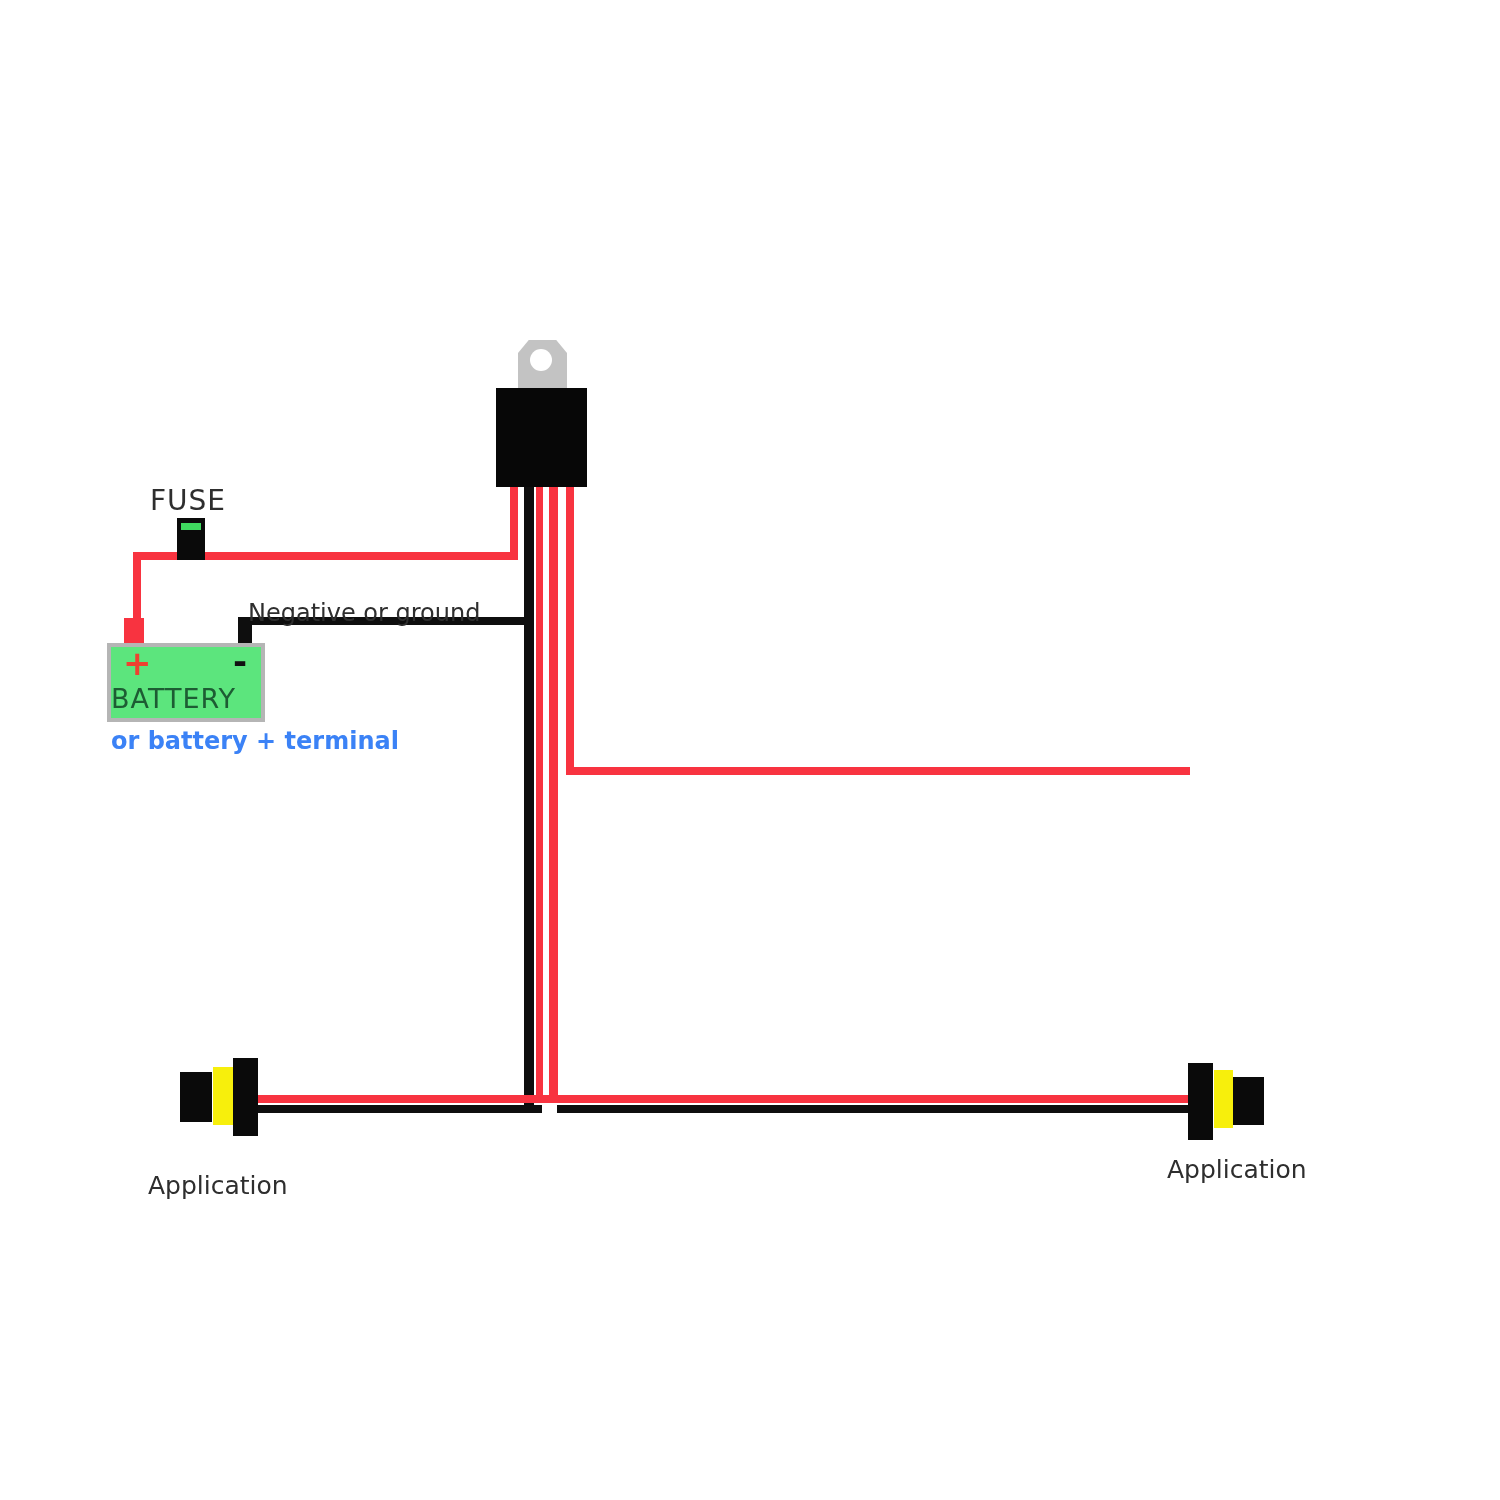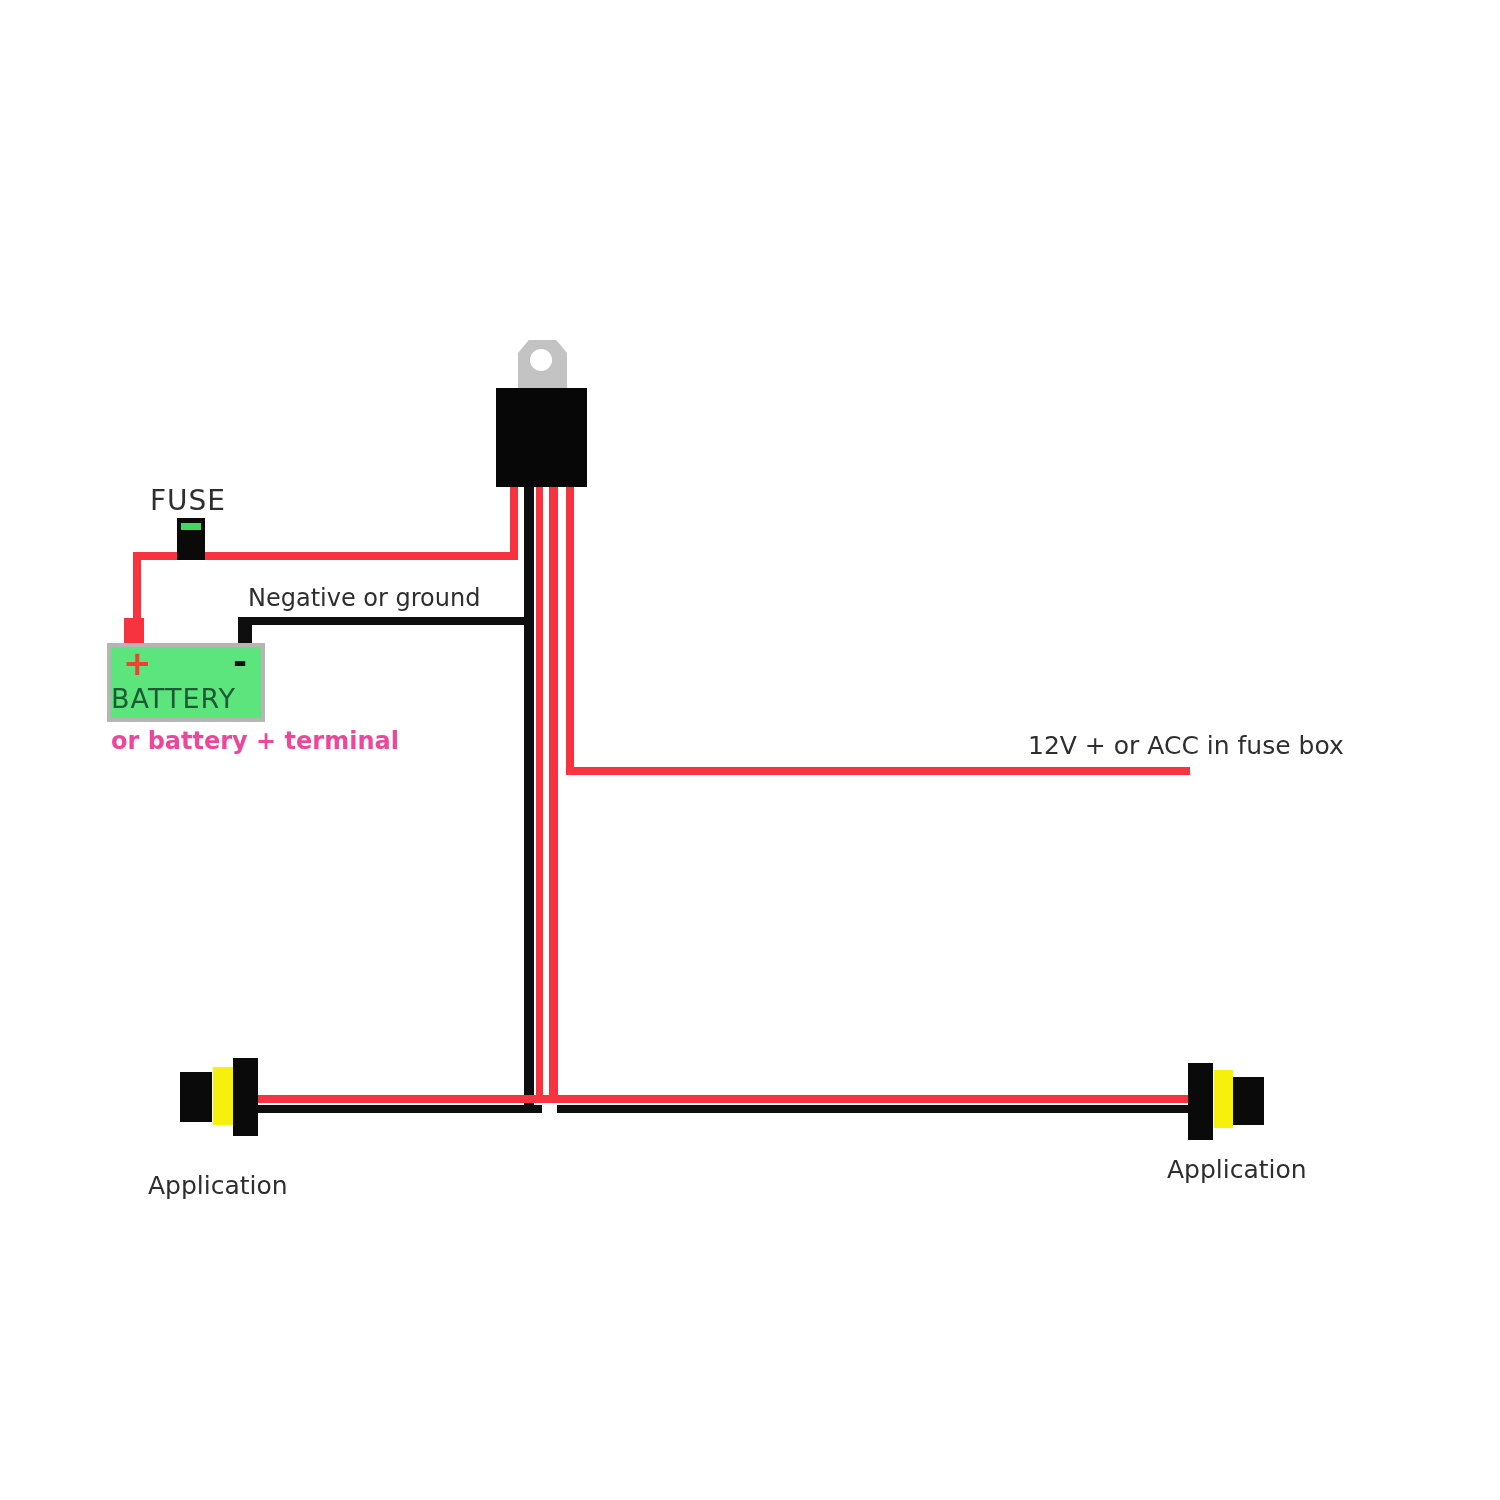--- a/index.html
+++ b/index.html
@@ -38,35 +38,34 @@
   <div class="rw" style="left:133px;top:552px;width:8px;height:70px;"></div>
   <div class="rterm" style="left:124px;top:618px;width:20px;height:27px;"></div>
 
   <div class="fuse-body" style="left:177px;top:518px;width:28px;height:42px;"></div>
   <div class="fuse-stripe" style="left:181px;top:523px;width:20px;height:7px;"></div>
   <div class="lbl" style="left:150px;top:484px;font-size:28px;letter-spacing:1px;">FUSE</div>
 
   <div class="bw" style="left:524px;top:487px;width:10px;height:626px;"></div>
   <div class="bw" style="left:238px;top:617px;width:296px;height:8px;"></div>
   <div class="bw" style="left:238px;top:617px;width:14px;height:28px;"></div>
-  <div class="lbl" style="left:248px;top:584px;font-size:24px;">Negative or ground</div>
+  <div class="lbl" style="left:248px;top:599px;font-size:24px;">Negative or ground</div>
 
   <div class="battery" style="left:107px;top:643px;width:158px;height:79px;">
     <span class="batt-plus">+</span>
     <span class="batt-minus">-</span>
     <span class="batt-name">BATTERY</span>
   </div>
-  <div class="lbl" style="left:111px;top:727px;font-size:24px;font-weight:bold;color:#ec4899;">or battery + terminal</div>
+  <div class="lbl" style="left:111px;top:727px;font-size:24px;font-weight:bold;color:#3b82f6;">or battery + terminal</div>
 
   <div class="rw" style="left:536px;top:487px;width:7px;height:616px;"></div>
   <div class="rw" style="left:549px;top:487px;width:9px;height:616px;"></div>
 
   <div class="rw" style="left:566px;top:487px;width:8px;height:288px;"></div>
   <div class="rw" style="left:566px;top:767px;width:624px;height:8px;"></div>
-  <div class="lbl" style="left:1028px;top:731px;font-size:25px;">12V + or ACC in fuse box</div>
 
   <div class="rw" style="left:258px;top:1095px;width:930px;height:8px;"></div>
   <div class="bw" style="left:258px;top:1105px;width:284px;height:8px;"></div>
   <div class="bw" style="left:557px;top:1105px;width:631px;height:8px;"></div>
 
   <div class="conn-black" style="left:180px;top:1072px;width:32px;height:50px;"></div>
   <div class="conn-yellow" style="left:213px;top:1067px;width:20px;height:58px;"></div>
   <div class="conn-black" style="left:233px;top:1058px;width:25px;height:78px;"></div>
   <div class="lbl" style="left:148px;top:1171px;font-size:25px;">Application</div>
 

